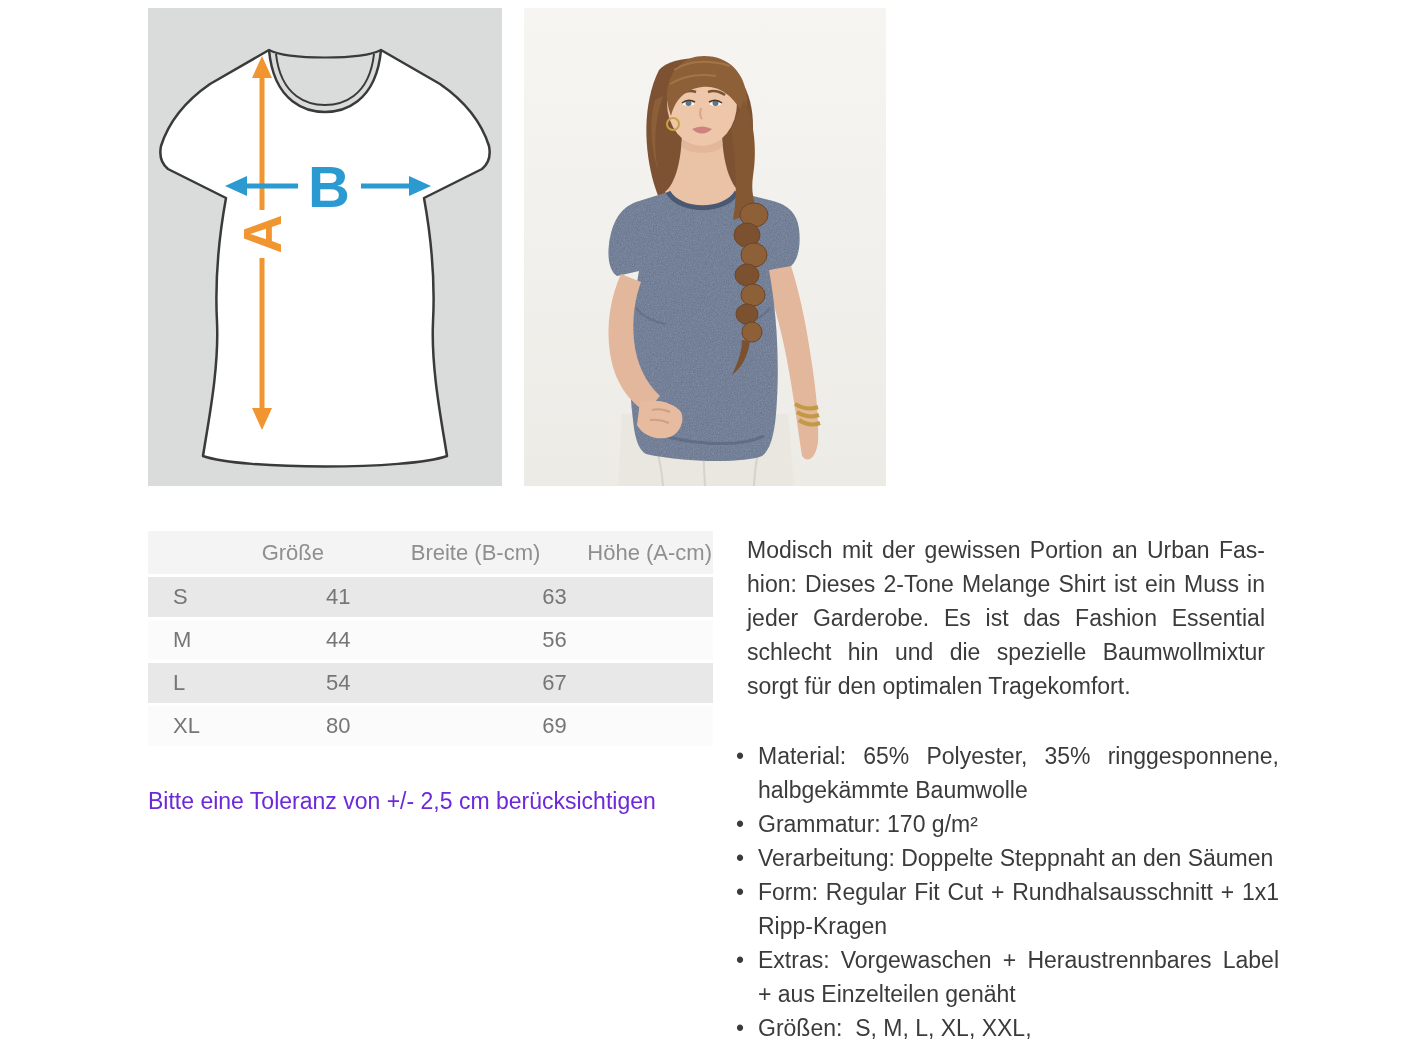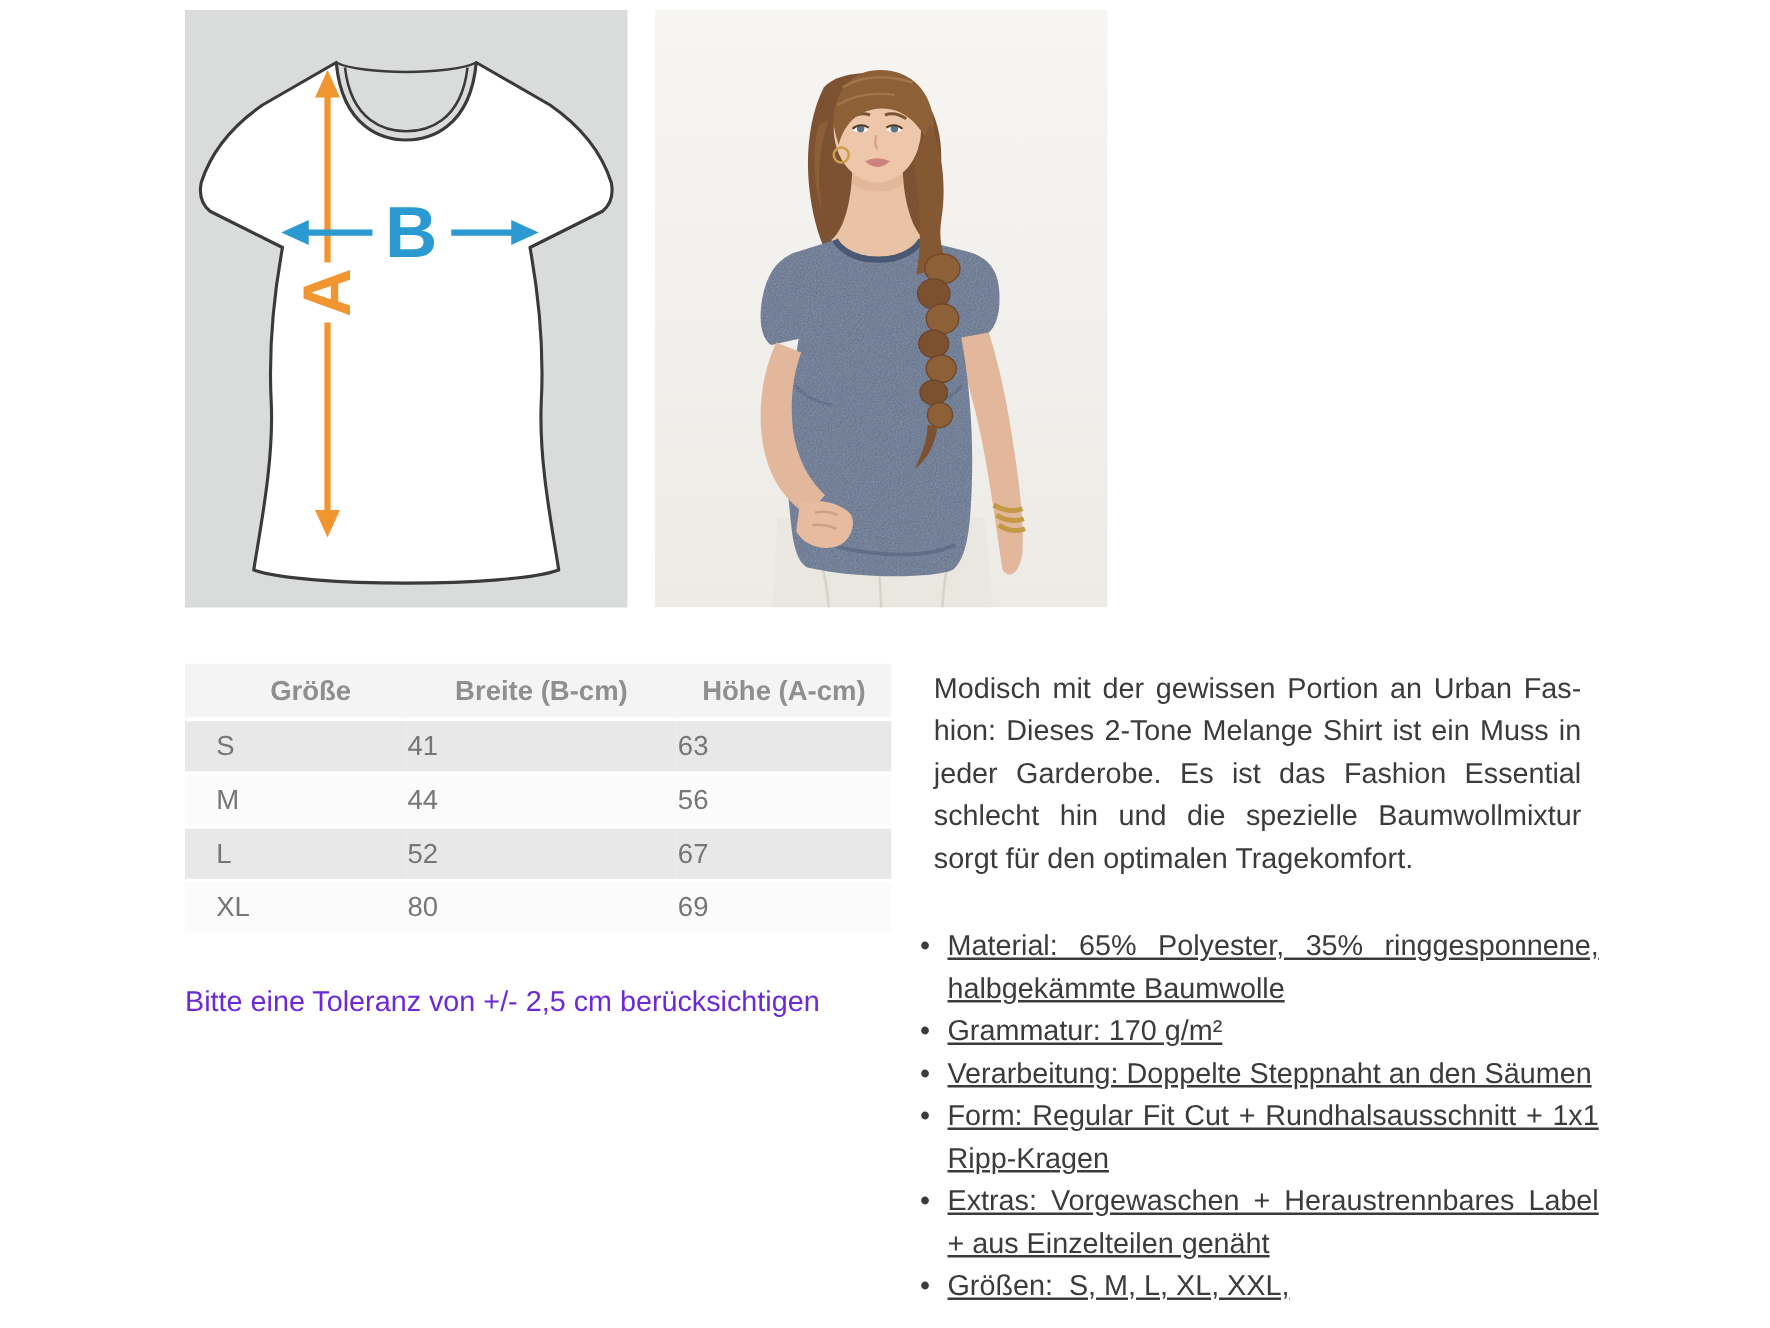--- a/index.html
+++ b/index.html
@@ -9,35 +9,35 @@
   
   .diagram{position:absolute;left:148px;top:8px;width:354px;height:478px;margin:0;background:#d9dcda;}
   .diagram svg{display:block;width:100%;height:100%;}
 
   
   .photo{position:absolute;left:524px;top:8px;width:362px;height:478px;margin:0;}
   .photo svg{display:block;width:100%;height:100%;}
 
   
   table.sizes{position:absolute;left:148px;top:528px;width:565px;border-collapse:separate;border-spacing:0 3px;font-size:22px;}
-  table.sizes th{background:#f4f4f4;color:#8f8f8f;font-weight:700;text-align:center;height:41px;}
+  table.sizes th{background:#f4f4f4;color:#8f8f8f;font-weight:400;text-align:right;height:41px;}
   table.sizes td{color:#767676;height:38px;}
   table.sizes tbody tr:nth-child(odd) td{background:#e8e8e8;}
   table.sizes tbody tr:nth-child(even) td{background:#fbfbfb;}
   table.sizes th:nth-child(1),table.sizes td:nth-child(1){width:178px;padding-left:25px;box-sizing:border-box;}
   table.sizes th:nth-child(2),table.sizes td:nth-child(2){width:216px;}
   table.sizes th:nth-child(3),table.sizes td:nth-child(3){width:171px;}
 
   .tolerance{position:absolute;left:148px;top:788px;width:600px;margin:0;font-size:23px;color:#6d28d9;}
 
   
   .desc{position:absolute;left:733px;top:519px;width:546px;color:#3b3b3b;font-size:23px;line-height:34px;}
   .desc p{margin:14px;text-align:justify;}
   .desc ul{margin:36px 0 0 0;padding:0;list-style:none;}
-  .desc li{position:relative;padding-left:25px;text-align:justify;text-decoration:underline;}
+  .desc li{position:relative;padding-left:25px;text-align:justify;}
   .desc li::before{content:"\2022";position:absolute;left:3px;top:0;color:#3b3b3b;}
 </style>
 </head>
 <body>
 
 <div id="stage">
 
   <figure class="diagram">
     <svg viewBox="0 0 354 478">
 
@@ -186,21 +186,21 @@
         <td>41</td>
         <td>63</td>
       </tr>
       <tr>
         <td>M</td>
         <td>44</td>
         <td>56</td>
       </tr>
       <tr>
         <td>L</td>
-        <td>52</td>
+        <td>54</td>
         <td>67</td>
       </tr>
       <tr>
         <td>XL</td>
         <td>80</td>
         <td>69</td>
       </tr>
     </tbody>
   </table>
 

